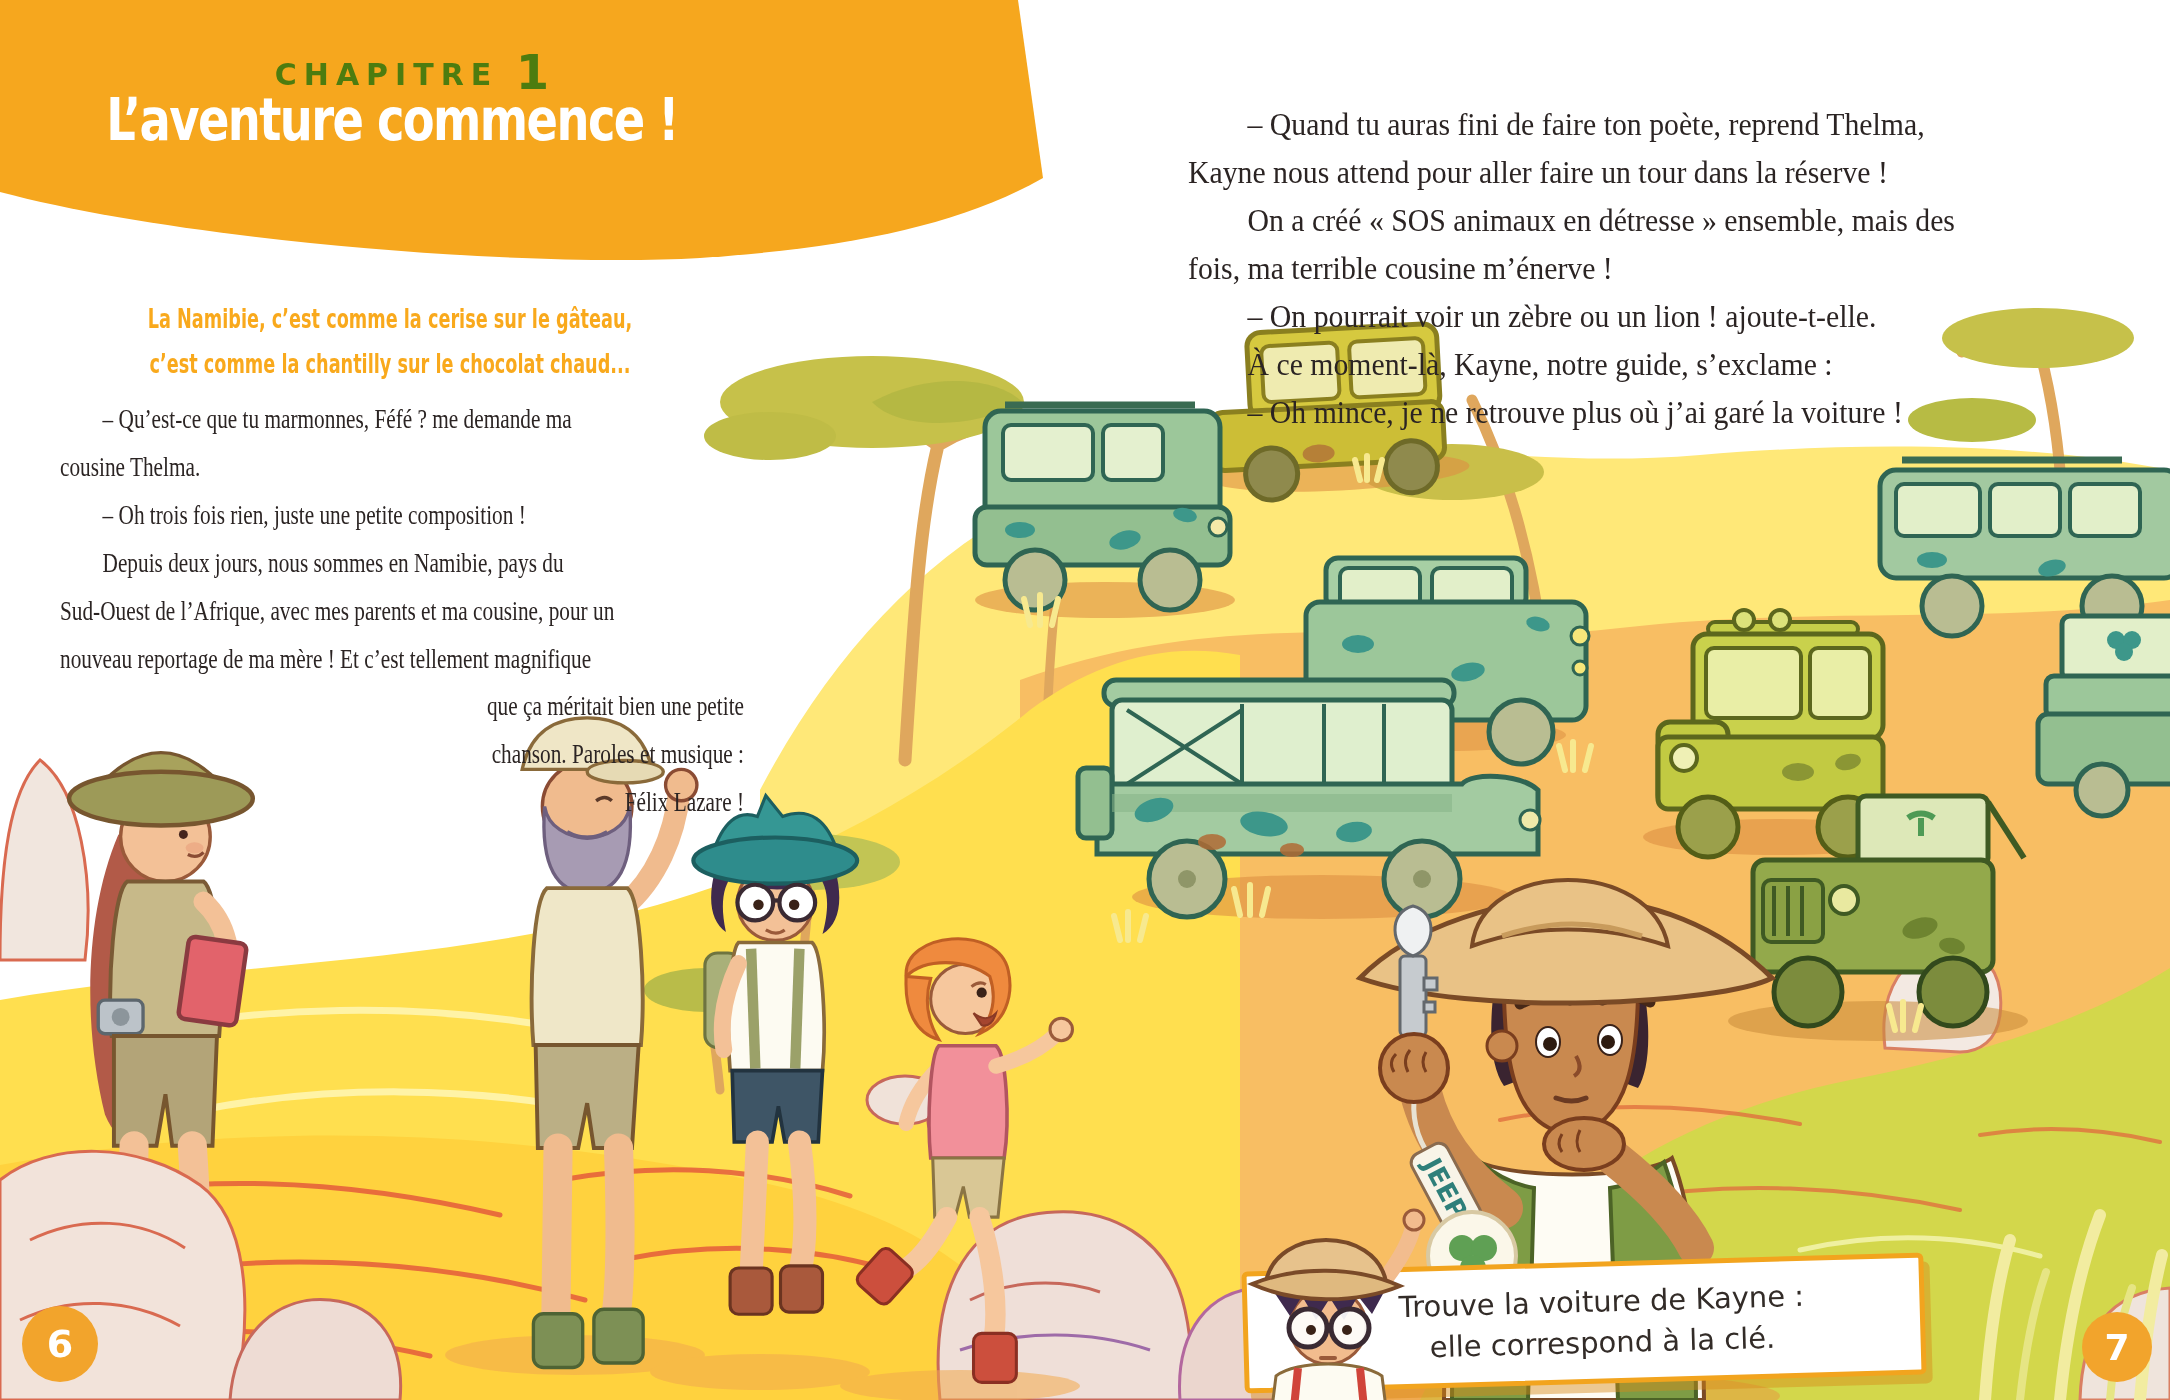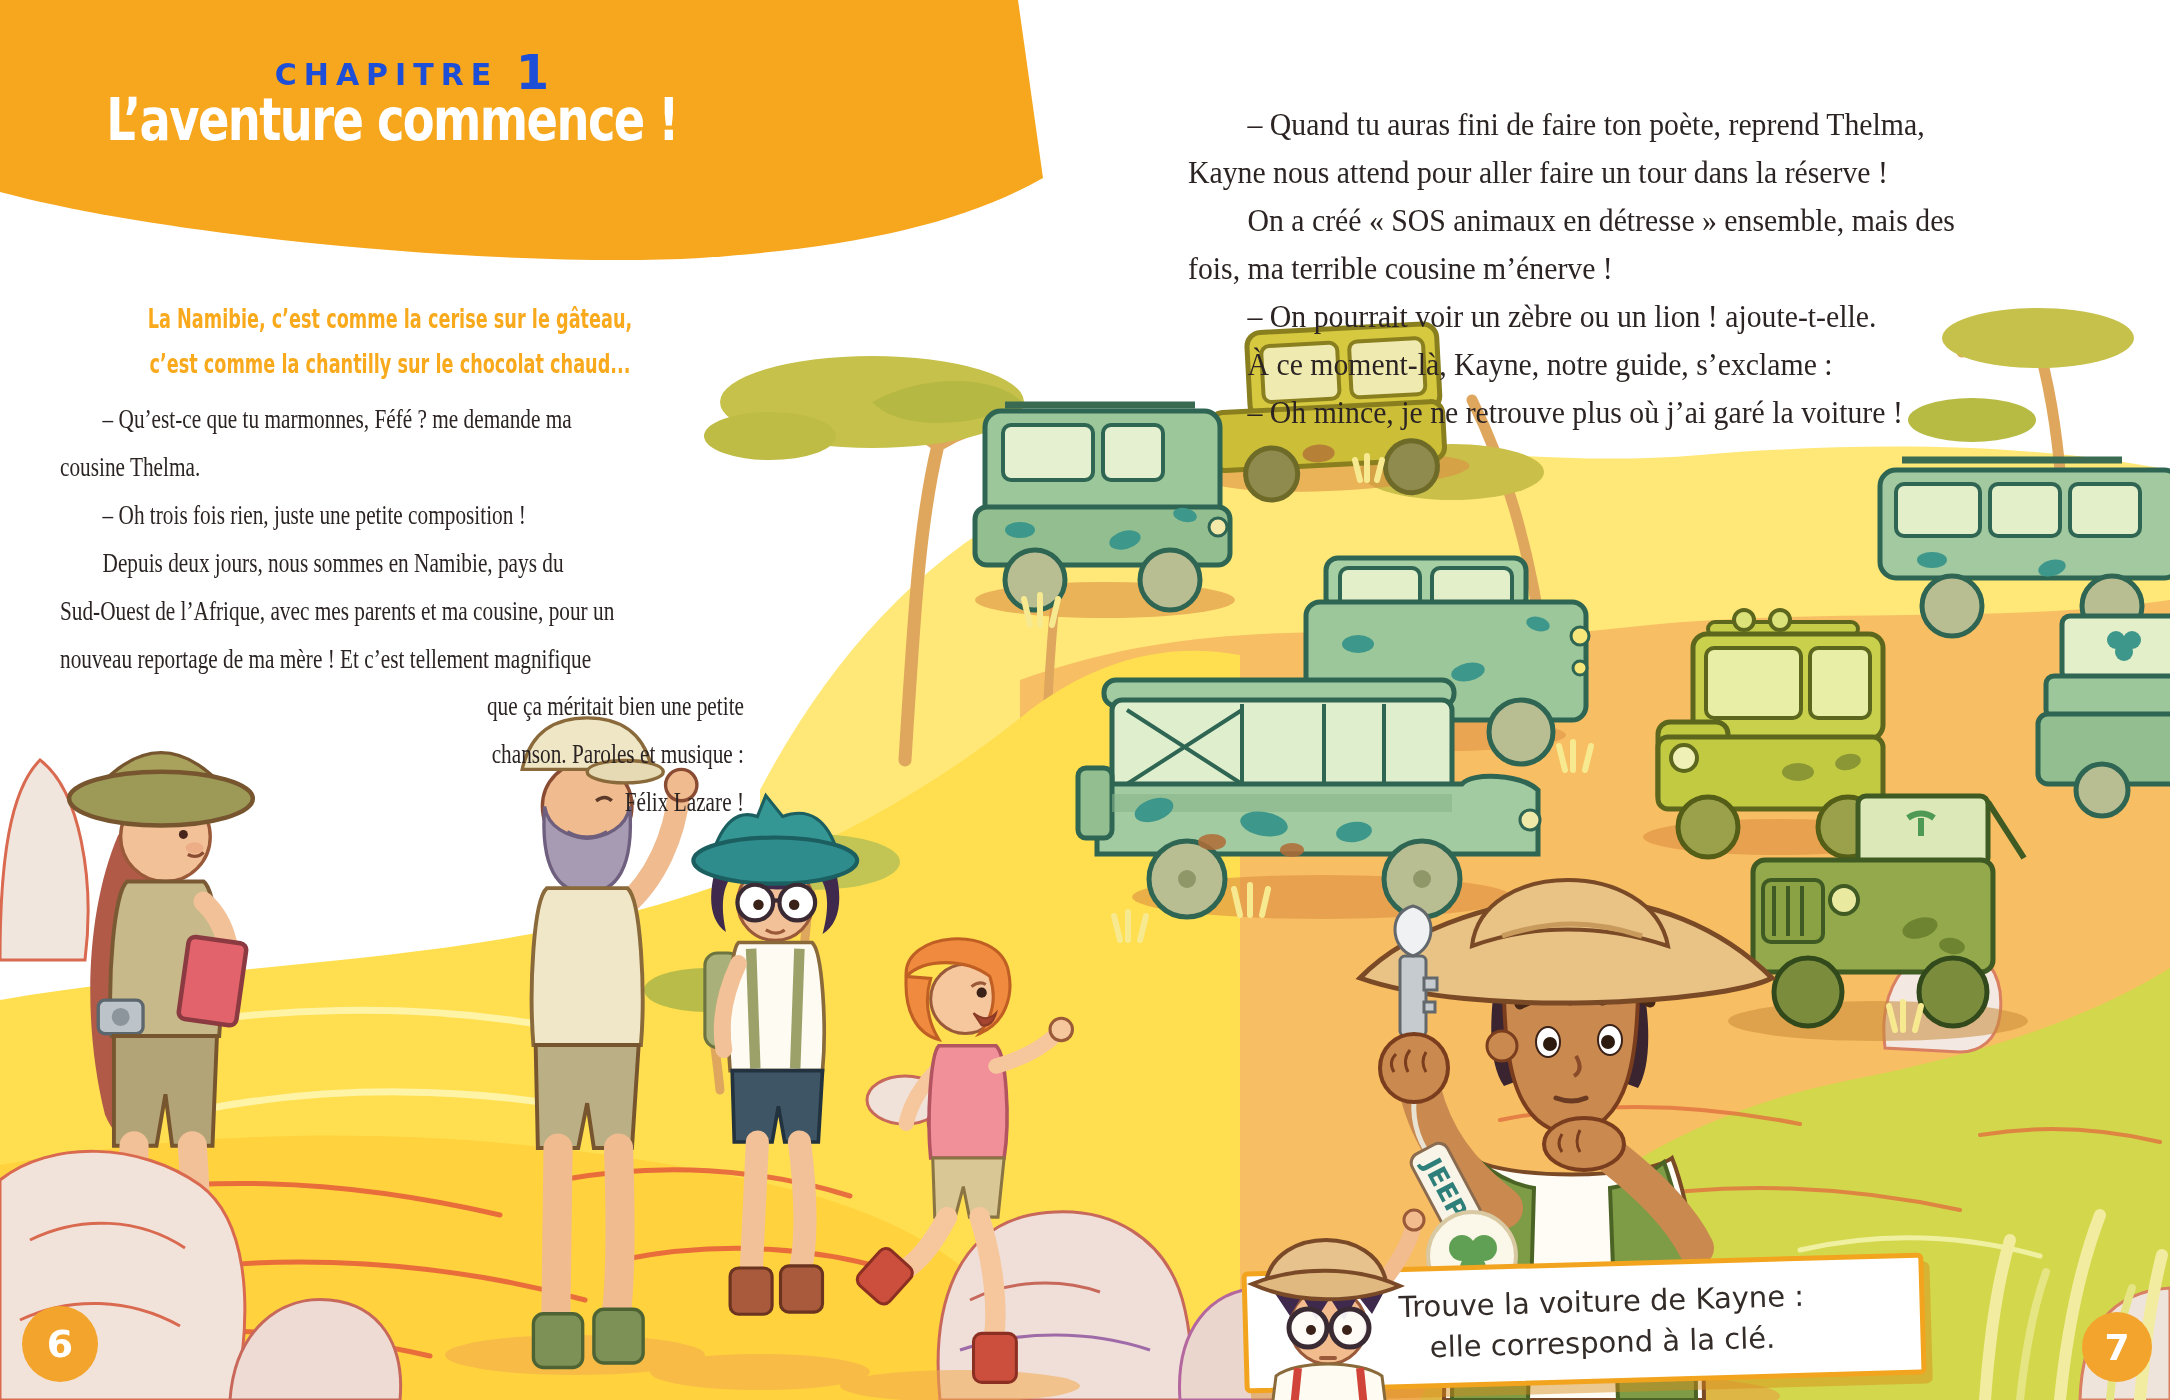--- a/index.html
+++ b/index.html
@@ -1,21 +1,21 @@
 <!DOCTYPE html>
 <html><head>
 <meta charset="utf-8">
 <style>
   html,body{margin:0;padding:0;background:#ffffff;}
   .spread{position:relative;width:2170px;height:1400px;background:#ffffff;overflow:hidden;
           font-family:"Liberation Serif",serif;}
   .spread svg{display:block;}
   #art{position:absolute;left:0;top:0;z-index:1;}
   .t{position:absolute;z-index:3;}
-  .chapter-line{left:0;top:44px;width:824px;text-align:center;color:#1d4ed8;
+  .chapter-line{left:0;top:44px;width:824px;text-align:center;color:#4d7c0f;
     font-family:"DejaVu Sans",sans-serif;font-weight:bold;font-size:30px;letter-spacing:7px;}
   .chapter-line .num{font-size:48px;letter-spacing:0;vertical-align:-4px;}
   .chapter-title{left:-28px;top:86px;width:840px;text-align:center;color:#ffffff;
     font-family:"DejaVu Sans",sans-serif;font-weight:bold;font-size:58px;letter-spacing:-2px;
     transform:scaleX(.80);transform-origin:center top;white-space:nowrap;}
   .intro{left:-30px;top:297px;width:840px;text-align:center;color:#F9A91C;
     font-family:"DejaVu Sans",sans-serif;font-weight:bold;font-size:26px;line-height:45px;
     transform:scaleX(.68);transform-origin:center top;white-space:pre-wrap;}
   .bodytxt{color:#2B2423;white-space:pre-wrap;}
   .body-left{left:60px;top:395px;width:900px;font-size:28px;line-height:48px;

